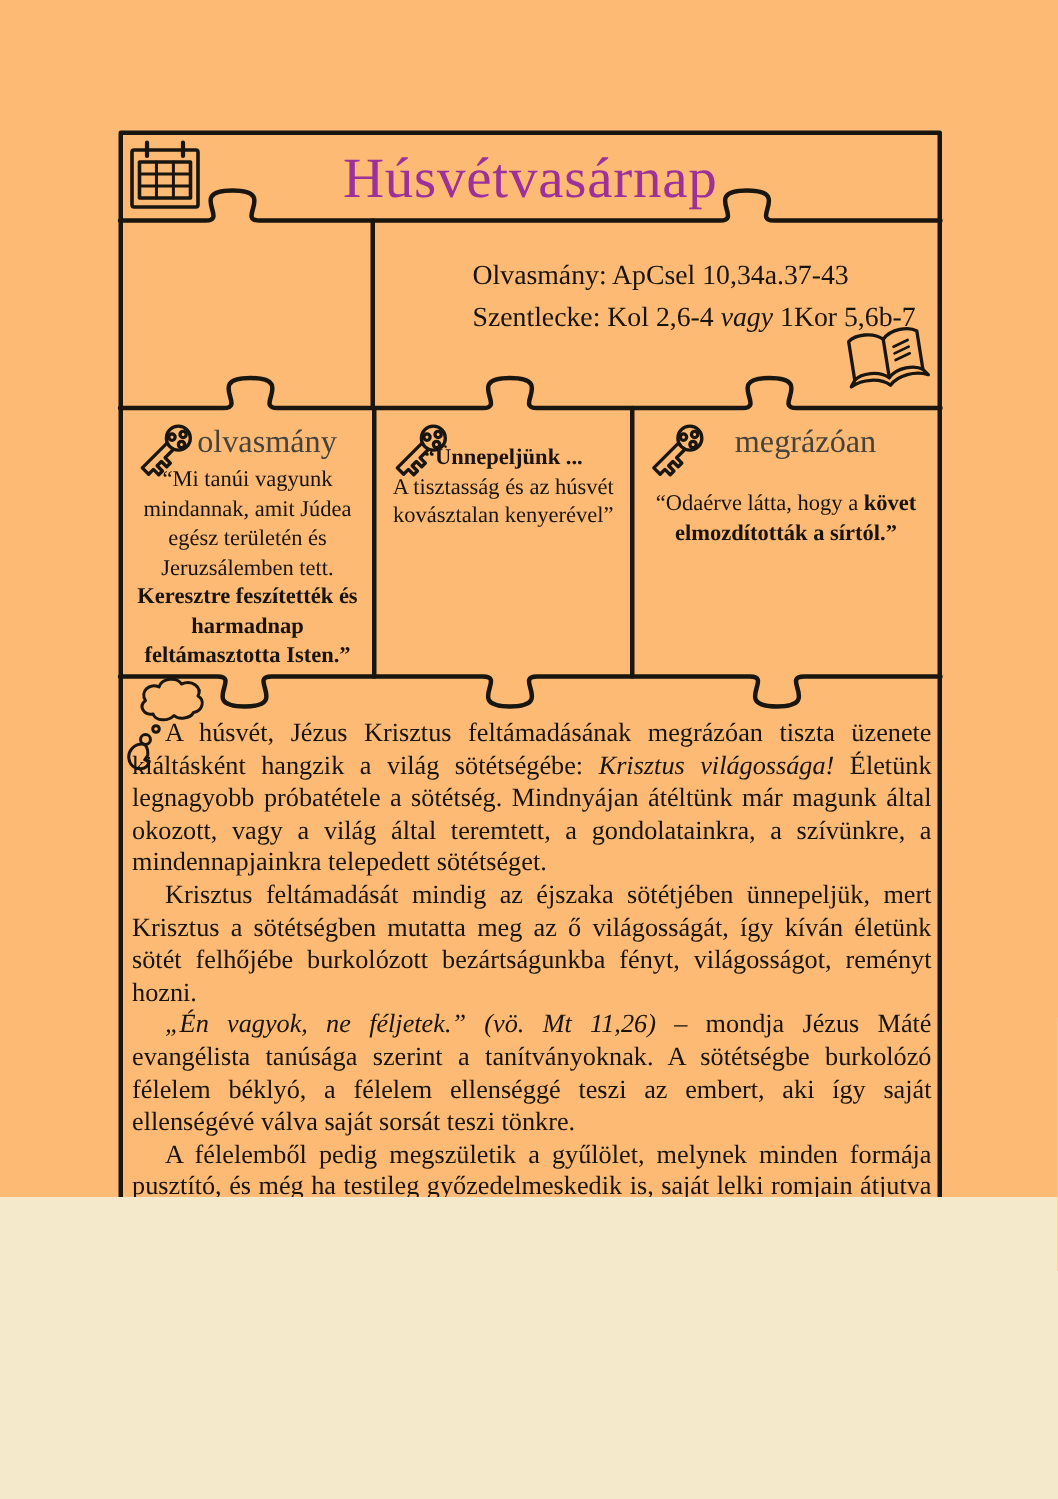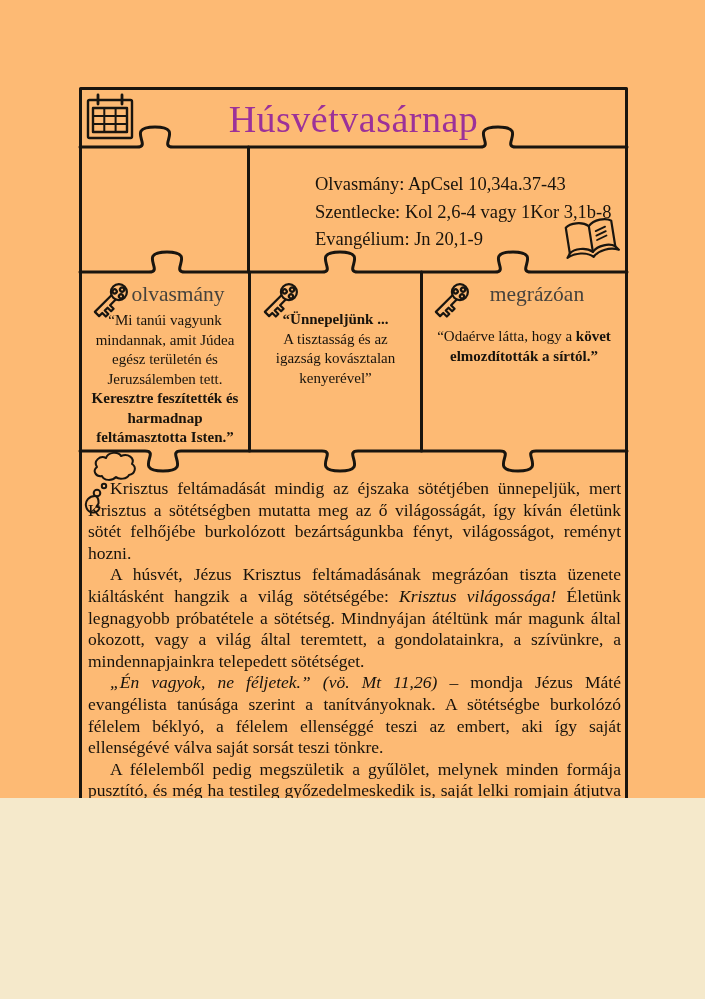--- a/index.html
+++ b/index.html
@@ -4,29 +4,29 @@
 <style>
   html,body{margin:0;padding:0;}
   body{background:#f5e9cb;}
   .page{position:relative;width:705px;height:798px;background:#fdba74;overflow:hidden;
         font-family:"Liberation Serif",serif;color:#18130c;}
   .frame{position:absolute;left:0;top:0;pointer-events:none;}
   .abs{position:absolute;}
   .title{position:absolute;left:80px;top:97px;width:547px;margin:0;text-align:center;
          font-size:38px;font-weight:400;letter-spacing:.5px;}
   .readings{position:absolute;left:278px;top:171px;width:345px;font-size:18.5px;line-height:27.5px;margin-left:37px;}
-  .it{text-align:right;}
+  .it{font-style:italic;text-align:right;}
   .cell{position:absolute;top:274px;text-align:center;}
   .c1{left:82px;width:166px;}
   .c2{left:252px;width:167px;}
   .c3{left:423px;width:202px;}
   .colhead{margin:8px 0 0 26px;font-size:21.5px;color:#46423c;}
   .quote{margin:0;padding:0 7px;font-size:15px;line-height:19.5px;}
   .c1 .quote{margin-top:4px;}
-  .c2 .quote{margin-top:36px;}
+  .c2 .quote{margin-top:22px;}
   .c3 .quote{margin-top:20px;}
   .quote strong{font-weight:700;}
   .c2 .quote strong{display:block;}
   .keyicon{position:absolute;left:2px;top:3px;}
   .bodytext{position:absolute;left:88px;top:478px;width:533px;}
   .bodytext p{margin:0;font-size:17.5px;line-height:21.6px;text-align:justify;text-indent:22px;}
   .bodytext em{font-style:italic;}
   svg.lineart{stroke:#19150f;fill:none;stroke-linecap:round;stroke-linejoin:round;}
 </style>
 </head>
@@ -48,22 +48,21 @@
     <path d="M14,3 V12 M38,3 V12" stroke-width="2.8"></path>
     <rect x="4" y="8" width="44" height="38" rx="1.5"></rect>
     <rect x="9" y="16" width="34" height="24"></rect>
     <path d="M9,24 H43 M9,32 H43 M20.3,16 V40 M31.6,16 V40" stroke-width="2"></path>
   </svg>
 
   <h1 class="title" style="color:#9c3199;">Húsvétvasárnap</h1>
 
   <div class="readings">
     <div><span>Olvasmány: ApCsel 10,34a.37-43</span></div>
-    <div><span>Szentlecke: Kol 2,6-4 </span><span class="it">vagy</span><span> 1Kor 3,1b-8</span></div>
-    <div><span>Evangélium: Jn 20,1-9</span></div>
+    <div><span>Szentlecke: Kol 2,6-4 </span><span class="it">vagy</span><span> 1Kor 5,6b-7</span></div>
   </div>
 
   <svg class="abs lineart" style="left:560px;top:214px;" width="64" height="54" viewBox="0 0 64 54" stroke-width="2.2">
     <g transform="rotate(-9 31 26)">
       <path d="M31,12 C25,6 13,6 8,10 L8,36 C13,32 25,32 31,38 C37,32 49,32 54,36 L54,10 C49,6 37,6 31,12 Z"></path>
       <path d="M31,12 V38"></path>
       <path d="M8,36 L5,40 C13,36 25,37 31,43 C37,37 49,36 57,40 L54,36"></path>
       <path d="M37,18 L47,15 M37,22.5 L47,19.5 M37,27 L47,24" stroke-width="1.8"></path>
     </g>
   </svg>
@@ -85,21 +84,21 @@
   <section class="cell c2">
     <svg class="keyicon lineart" width="50" height="50" viewBox="0 0 50 50" stroke-width="2.2">
       <g transform="rotate(-45 25 25)">
         <circle cx="39" cy="25" r="8"></circle>
         <circle cx="36.5" cy="21.5" r="2.1"></circle>
           <circle cx="43" cy="25.5" r="2.1"></circle>
           <circle cx="37.5" cy="29.5" r="2.1"></circle>
         <path d="M31.5,22 L8,22 L8,28 L12.5,28 L12.5,33 L16,33 L16,28 L20,28 L20,33 L23.5,33 L23.5,28 L31.5,28"></path>
       </g>
     </svg>
-    <p class="quote"><strong>“Ünnepeljünk ...</strong><span>A tisztasság és az igazság kovásztalan kenyerével”</span></p>
+    <p class="quote"><strong>“Ünnepeljünk ...</strong><span>A tisztasság és az húsvét kovásztalan kenyerével”</span></p>
   </section>
 
   <section class="cell c3">
     <svg class="keyicon lineart" width="50" height="50" viewBox="0 0 50 50" stroke-width="2.2">
       <g transform="rotate(-45 25 25)">
         <circle cx="39" cy="25" r="8"></circle>
         <circle cx="36.5" cy="21.5" r="2.1"></circle>
           <circle cx="43" cy="25.5" r="2.1"></circle>
           <circle cx="37.5" cy="29.5" r="2.1"></circle>
         <path d="M31.5,22 L8,22 L8,28 L12.5,28 L12.5,33 L16,33 L16,28 L20,28 L20,33 L23.5,33 L23.5,28 L31.5,28"></path>
@@ -110,19 +109,19 @@
   </section>
 
   <svg class="abs lineart" style="left:83px;top:449px;" width="58" height="66" viewBox="0 0 58 66" stroke-width="2">
     <path d="M19,27 C13,28 9,22 14,18 C10,12 17,6 23,9 C25,3 35,2 38,7 C45,4 52,9 49,15 C54,18 52,25 46,26 C44,30 36,31 33,28 C29,32 21,32 19,27 Z"></path>
     <circle cx="21" cy="37" r="2.2"></circle>
     <circle cx="14" cy="44" r="3.3"></circle>
     <path d="M12,47 C6,47 2,52 3,57 C3.5,61 7,64 11,63.5 C14,63.2 16,61 16.5,58.5 L13.5,57.5 L15.5,54.5 C15.8,50.5 14.5,47 12,47 Z"></path>
   </svg>
 
   <article class="bodytext">
+    <p><span>A húsvét, Jézus Krisztus feltámadásának megrázóan tiszta üzenete kiáltásként hangzik a világ sötétségébe: </span><em>Krisztus világossága!</em><span> Életünk legnagyobb próbatétele a sötétség. Mindnyájan átéltünk már magunk által okozott, vagy a világ által teremtett, a gondolatainkra, a szívünkre, a mindennapjainkra telepedett sötétséget.</span></p>
     <p><span>Krisztus feltámadását mindig az éjszaka sötétjében ünnepeljük, mert Krisztus a sötétségben mutatta meg az ő világosságát, így kíván életünk sötét felhőjébe burkolózott bezártságunkba fényt, világosságot, reményt hozni.</span></p>
-    <p><span>A húsvét, Jézus Krisztus feltámadásának megrázóan tiszta üzenete kiáltásként hangzik a világ sötétségébe: </span><em>Krisztus világossága!</em><span> Életünk legnagyobb próbatétele a sötétség. Mindnyájan átéltünk már magunk által okozott, vagy a világ által teremtett, a gondolatainkra, a szívünkre, a mindennapjainkra telepedett sötétséget.</span></p>
     <p><em>„Én vagyok, ne féljetek.” (vö. Mt 11,26)</em><span> – mondja Jézus Máté evangélista tanúsága szerint a tanítványoknak. A sötétségbe burkolózó félelem béklyó, a félelem ellenséggé teszi az embert, aki így saját ellenségévé válva saját sorsát teszi tönkre.</span></p>
     <p><span>A félelemből pedig megszületik a gyűlölet, melynek minden formája pusztító, és még ha testileg győzedelmeskedik is, saját lelki romjain átjutva jut diadalra. A sötétség, a félelem, a gyűlölet ellen semmit sem igazság, amíg azt érezzük, hogy elszigeteltek, magányosak és tehetetlenek vagyunk.</span></p>
   </article>
 
 </div>
 
 </body></html>

